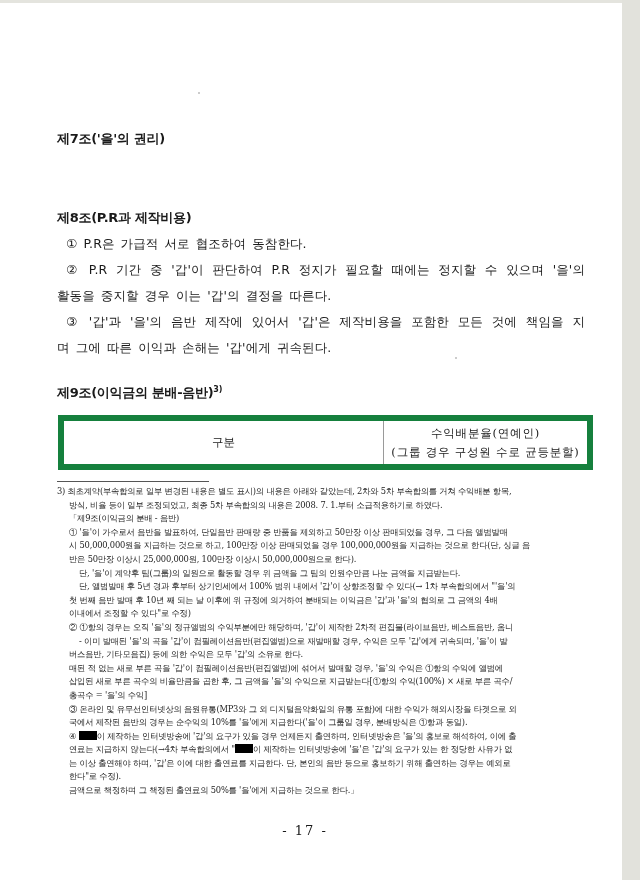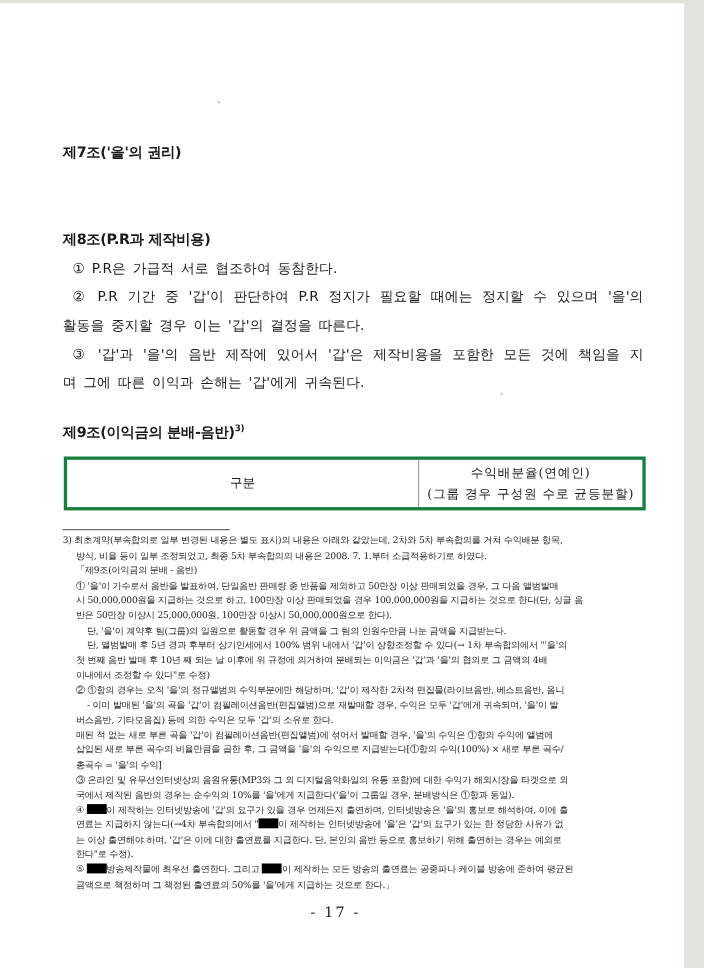--- a/index.html
+++ b/index.html
@@ -19,21 +19,21 @@
   }
   .heading sup { font-size: 8px; vertical-align: 5px; }
   .body-line {
     position: absolute; font-size: 12.5px; white-space: nowrap; letter-spacing: 0.1px;
     word-spacing: 2px;
   }
   .body-line.justify { text-align: justify; text-align-last: justify; }
 
   .table {
     position: absolute; left: 58px; top: 415px; width: 523px; height: 43px;
-    border: 3px solid #15803d; display: flex;
+    border: 6px solid #15803d; display: flex;
   }
   .table .col1 {
     width: 319px; border-right: 1px solid #9a9a9a; display: flex; align-items: center; justify-content: center;
     font-size: 11.5px; font-family: "DejaVu Serif", serif;
   }
   .table .col2 {
     flex: 1; display: flex; flex-direction: column; align-items: center; justify-content: center;
     font-size: 11.5px; font-family: "DejaVu Serif", serif; line-height: 19px; letter-spacing: 0.8px;
   }
 
@@ -100,21 +100,20 @@
     <div class="fn-line indent1">버스음반, 기타모음집) 등에 의한 수익은 모두 '갑'의 소유로 한다.</div>
     <div class="fn-line indent1">매된 적 없는 새로 부른 곡을 '갑'이 컴필레이션음반(편집앨범)에 섞어서 발매할 경우, '을'의 수익은 ①항의 수익에 앨범에</div>
     <div class="fn-line indent1">삽입된 새로 부른 곡수의 비율만큼을 곱한 후, 그 금액을 '을'의 수익으로 지급받는다[①항의 수익(100%) × 새로 부른 곡수/</div>
     <div class="fn-line indent1">총곡수 = '을'의 수익]</div>
     <div class="fn-line indent1">③ 온라인 및 유무선인터넷상의 음원유통(MP3와 그 외 디지털음악화일의 유통 포함)에 대한 수익가 해외시장을 타겟으로 외</div>
     <div class="fn-line indent1">국에서 제작된 음반의 경우는 순수익의 10%를 '을'에게 지급한다('을'이 그룹일 경우, 분배방식은 ①항과 동일).</div>
     <div class="fn-line indent1"><span>④ </span><span class="redact"></span><span>이 제작하는 인터넷방송에 '갑'의 요구가 있을 경우 언제든지 출연하며, 인터넷방송은 '을'의 홍보로 해석하여, 이에 출</span></div>
     <div class="fn-line indent1"><span>연료는 지급하지 않는다(→4차 부속합의에서 "</span><span class="redact"></span><span>이 제작하는 인터넷방송에 '을'은 '갑'의 요구가 있는 한 정당한 사유가 없</span></div>
     <div class="fn-line indent1">는 이상 출연해야 하며, '갑'은 이에 대한 출연료를 지급한다. 단, 본인의 음반 등으로 홍보하기 위해 출연하는 경우는 예외로</div>
     <div class="fn-line indent1">한다"로 수정).</div>
-    <div class="fn-line indent1"><span>⑤ </span><span class="redact"></span><span>방송제작물에 최우선 출연한다. 그리고 </span><span class="redact"></span><span>이 제작하는 모든 방송의 출연료는 공중파나 케이블 방송에 준하여 평균된</span></div>
     <div class="fn-line indent1">금액으로 책정하며 그 책정된 출연료의 50%를 '을'에게 지급하는 것으로 한다.」</div>
   </div>
 
   <div class="page-num">- 17 -</div>
 
   <div class="dot" style="left:455px; top:357px;"></div>
   <div class="dot" style="left:198px; top:92px;"></div>
 </div>
 
 </body></html>

